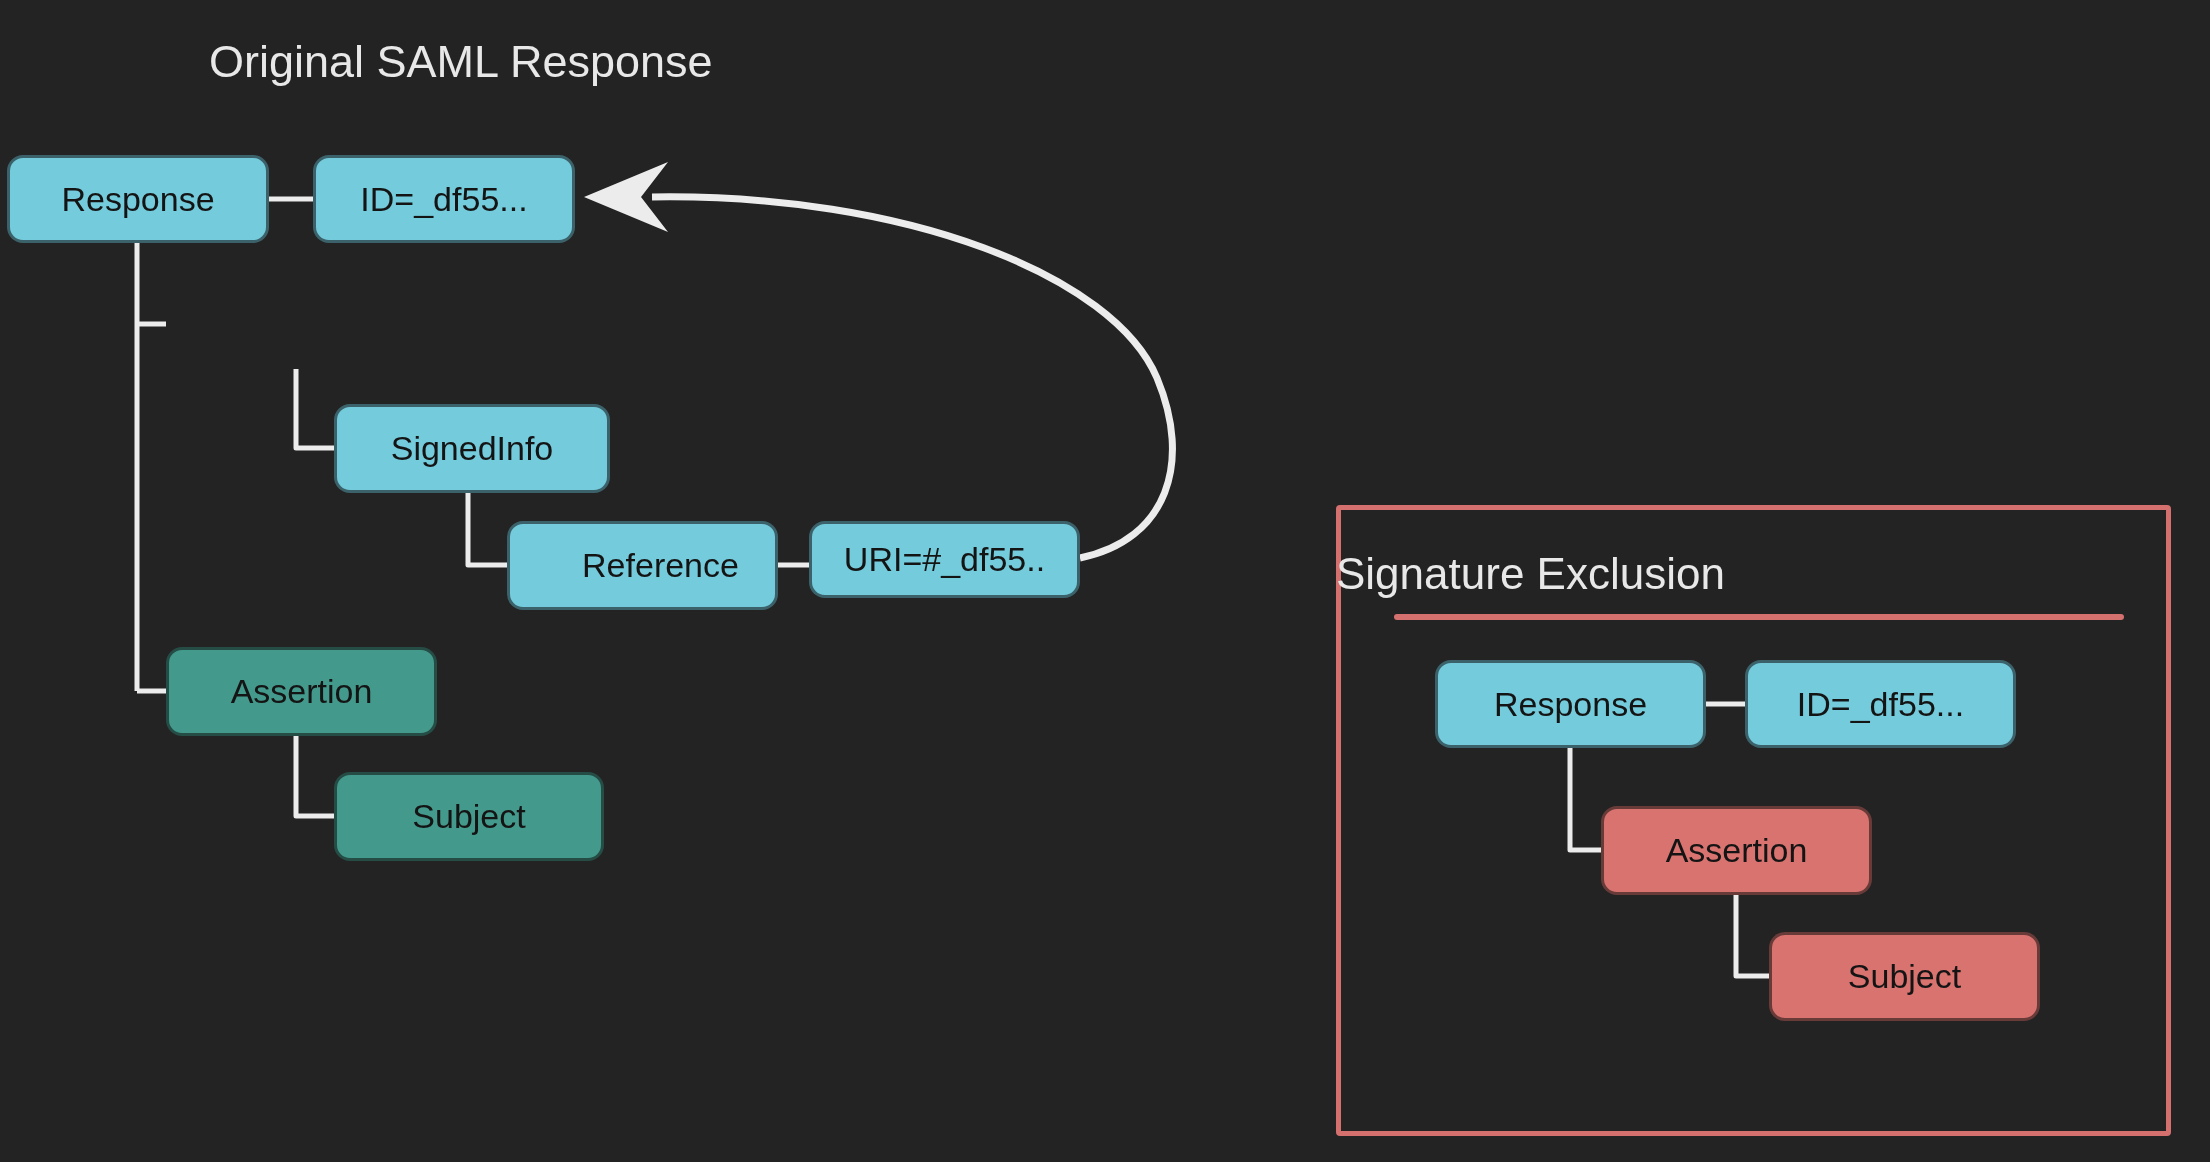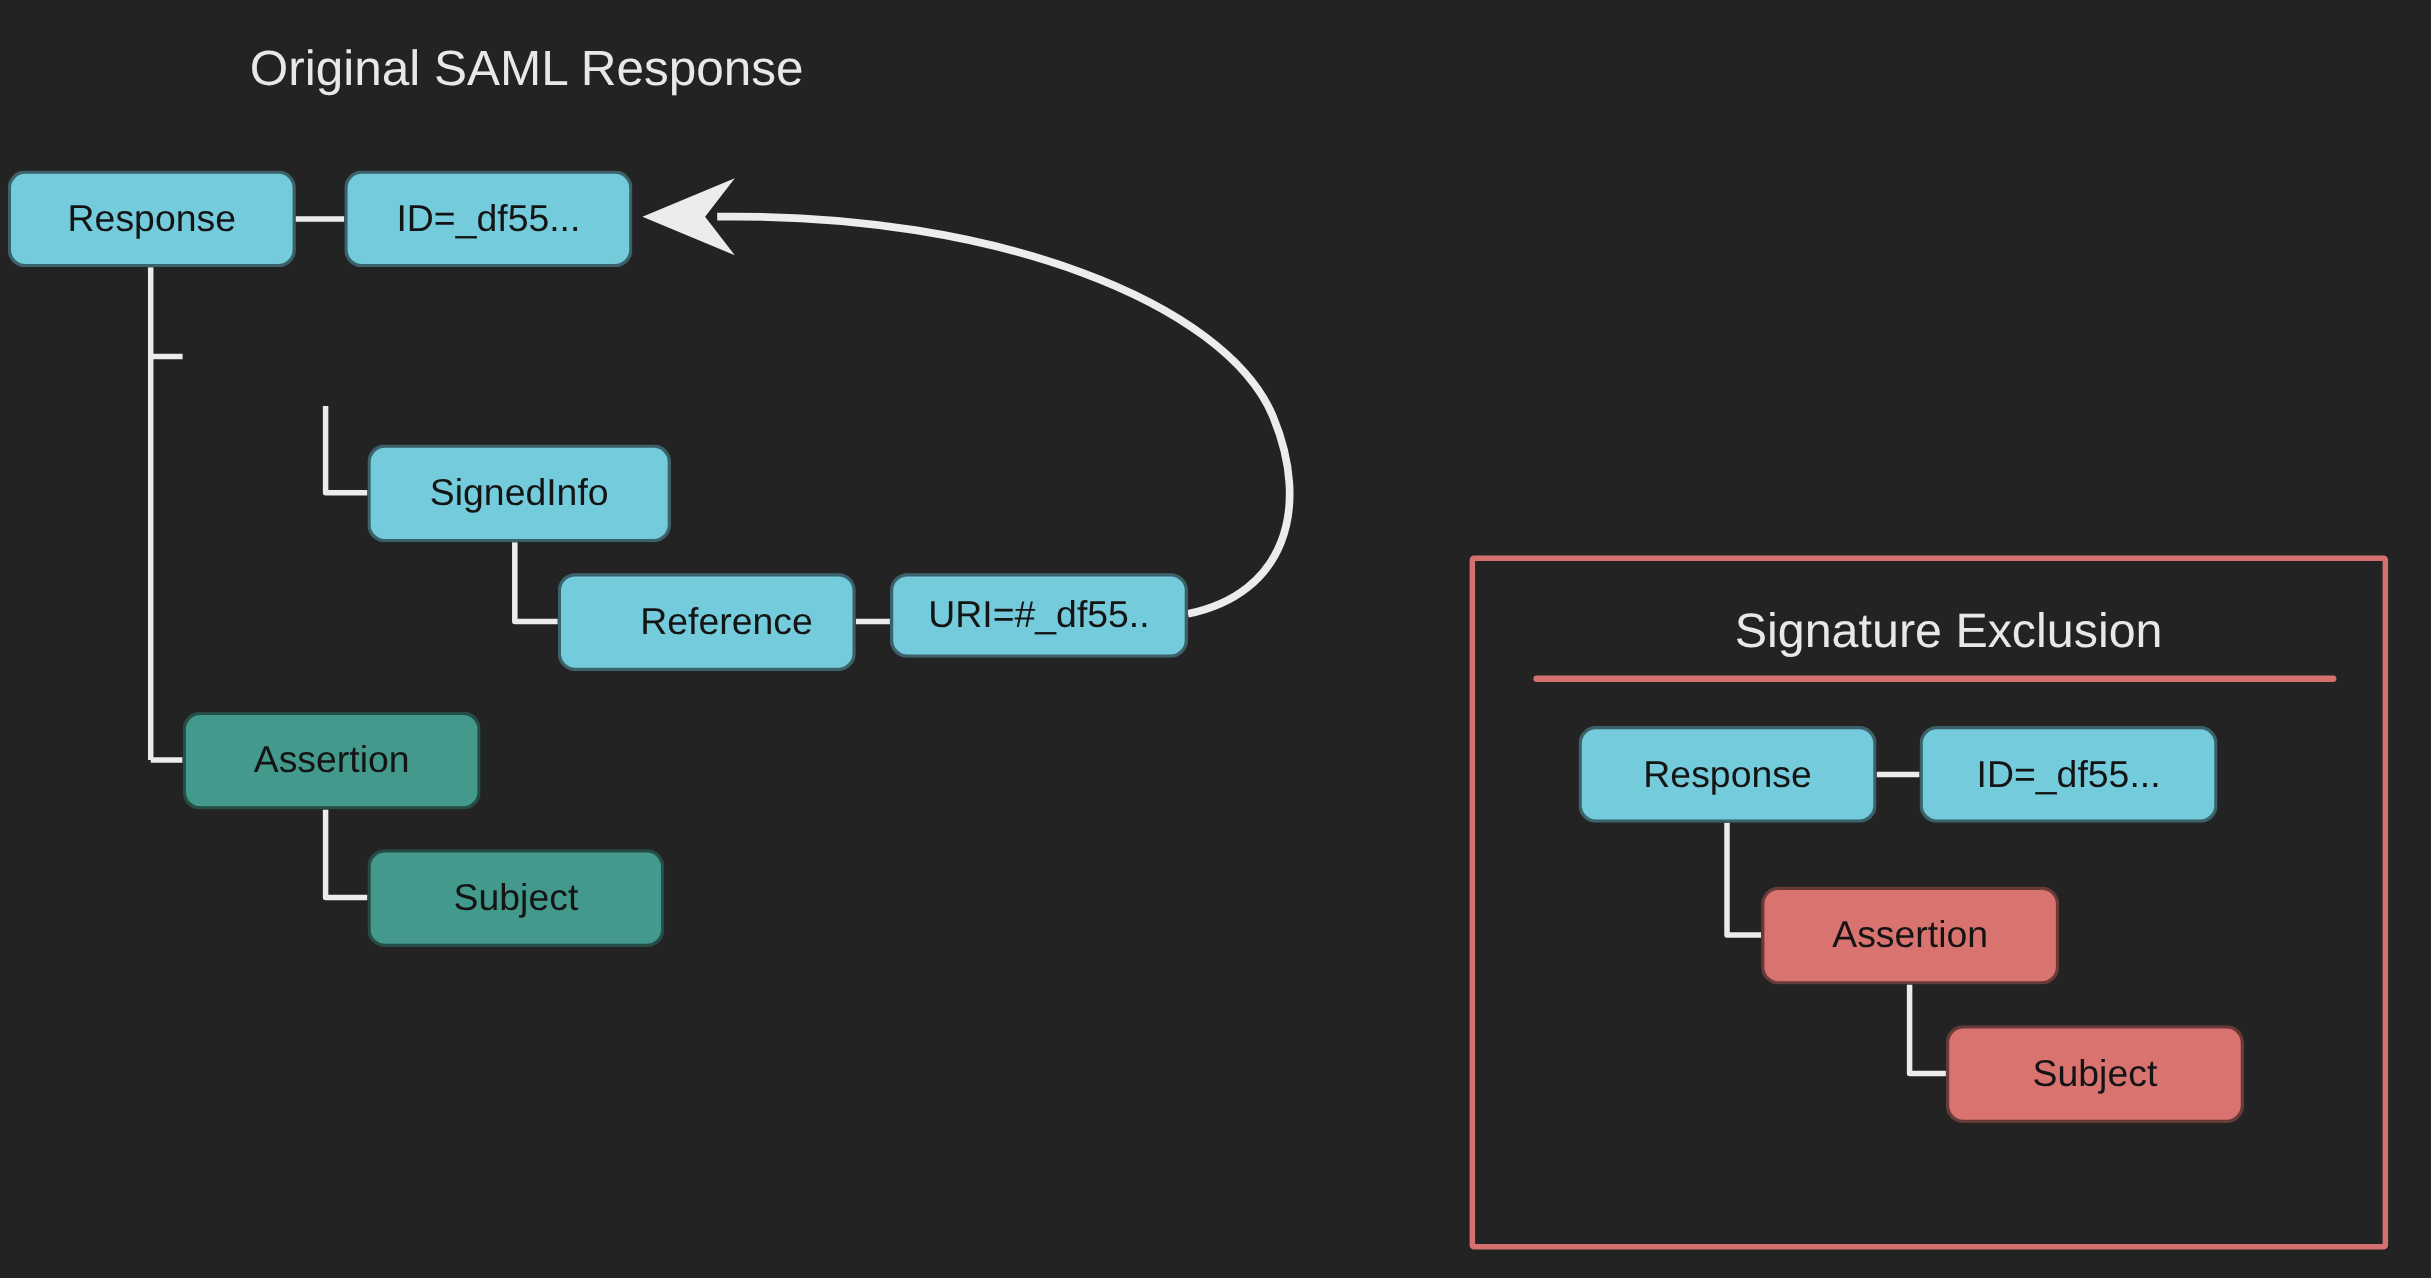--- a/index.html
+++ b/index.html
@@ -28,21 +28,20 @@
     width: 2210px; height: 1162px;
     z-index: 1;
   }
   .diagram-title {
     position: absolute;
     z-index: 3;
     color: var(--title-text);
     font-size: 45px;
     line-height: 52px;
     white-space: nowrap;
-    margin-left: 18px;
   }
   .node {
     position: absolute;
     z-index: 2;
     display: flex;
     align-items: center;
     justify-content: center;
     font-size: 34px;
     color: var(--node-text);
     border-radius: 16px;
@@ -56,21 +55,21 @@
     position: absolute;
     left: 1336px; top: 505px;
     width: 835px; height: 631px;
     border: 5px solid var(--panel-border);
     border-radius: 4px;
     z-index: 0;
   }
   .panel-title {
     left: 1336px; top: 548px;
     width: 835px;
-    text-align: center;
+    text-align: left;
     font-size: 44px;
   }
   .panel-underline {
     position: absolute;
     left: 1394px; top: 614px;
     width: 730px; height: 6px;
     background: var(--panel-border);
     border-radius: 3px;
     z-index: 1;
   }

